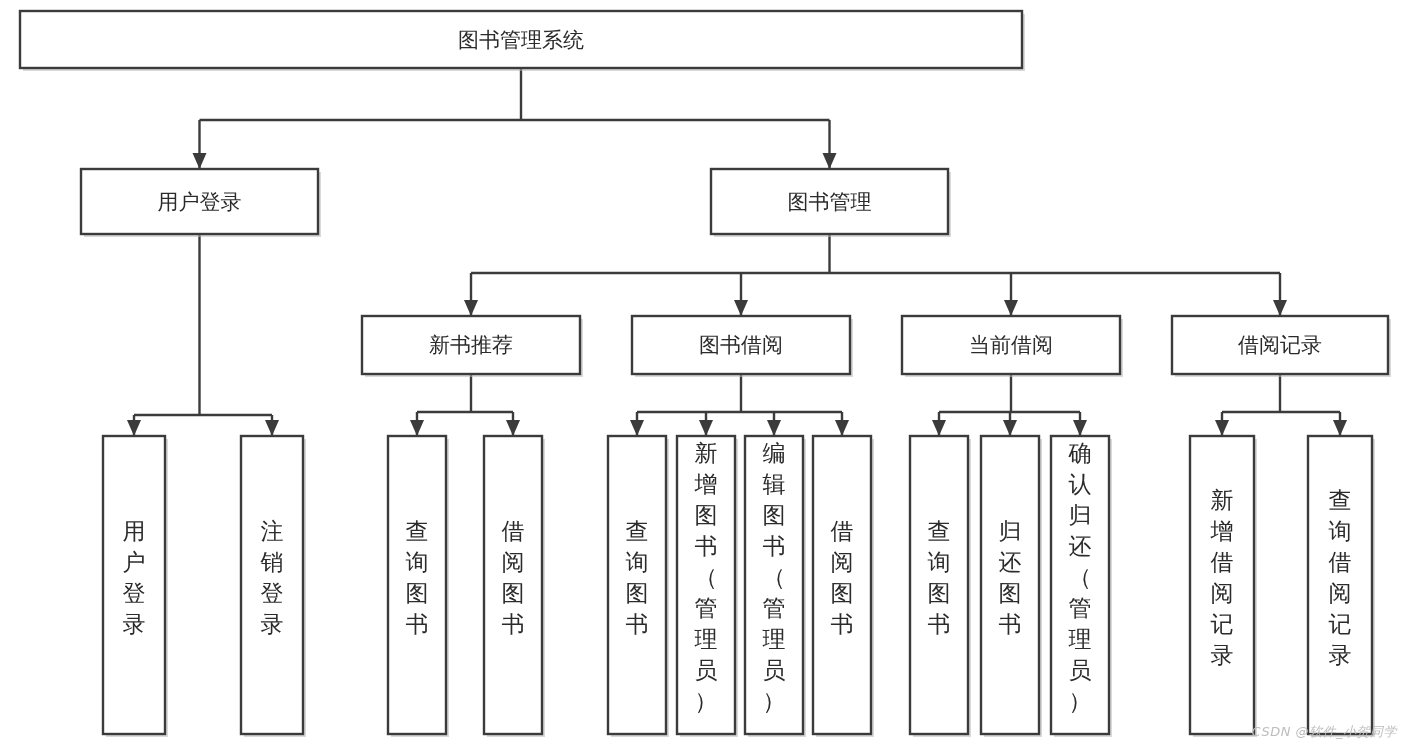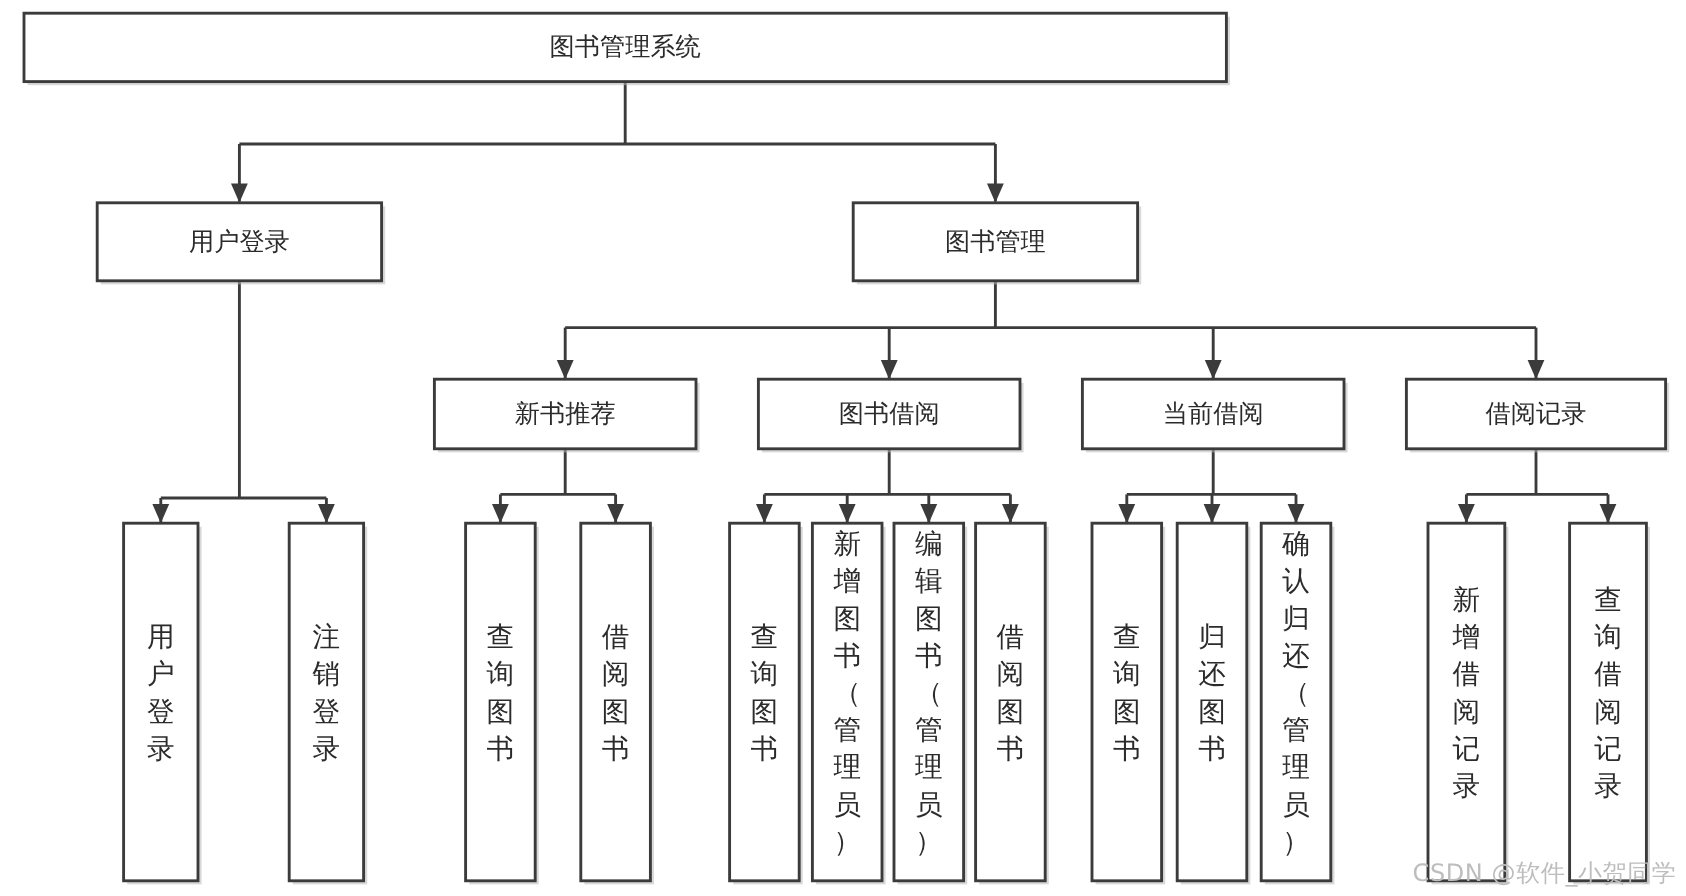--- a/index.html
+++ b/index.html
@@ -56,25 +56,26 @@
     fill: #2b2b2b;
     font-family: "DejaVu Sans", "Liberation Sans", sans-serif;
     font-size: 23px;
     text-anchor: middle;
   }
   .watermark {
     position: absolute;
     right: 8px;
     bottom: 6px;
     color: #bdbdbd;
-    font-size: 20px;
+    font-size: 13px;
     font-family: "DejaVu Sans", "Liberation Sans", sans-serif;
     letter-spacing: 0.5px;
     white-space: nowrap;
     pointer-events: none;
+    font-style: italic;
   }
 </style>
 </head>
 <body>
 
 <div id="diagram-root">
   <svg id="flow" viewBox="0 0 1405 747" xmlns="http://www.w3.org/2000/svg">
     <g id="edges">
         <g>
           <path d="M 521 68 L 521 120" class="edge"></path>

